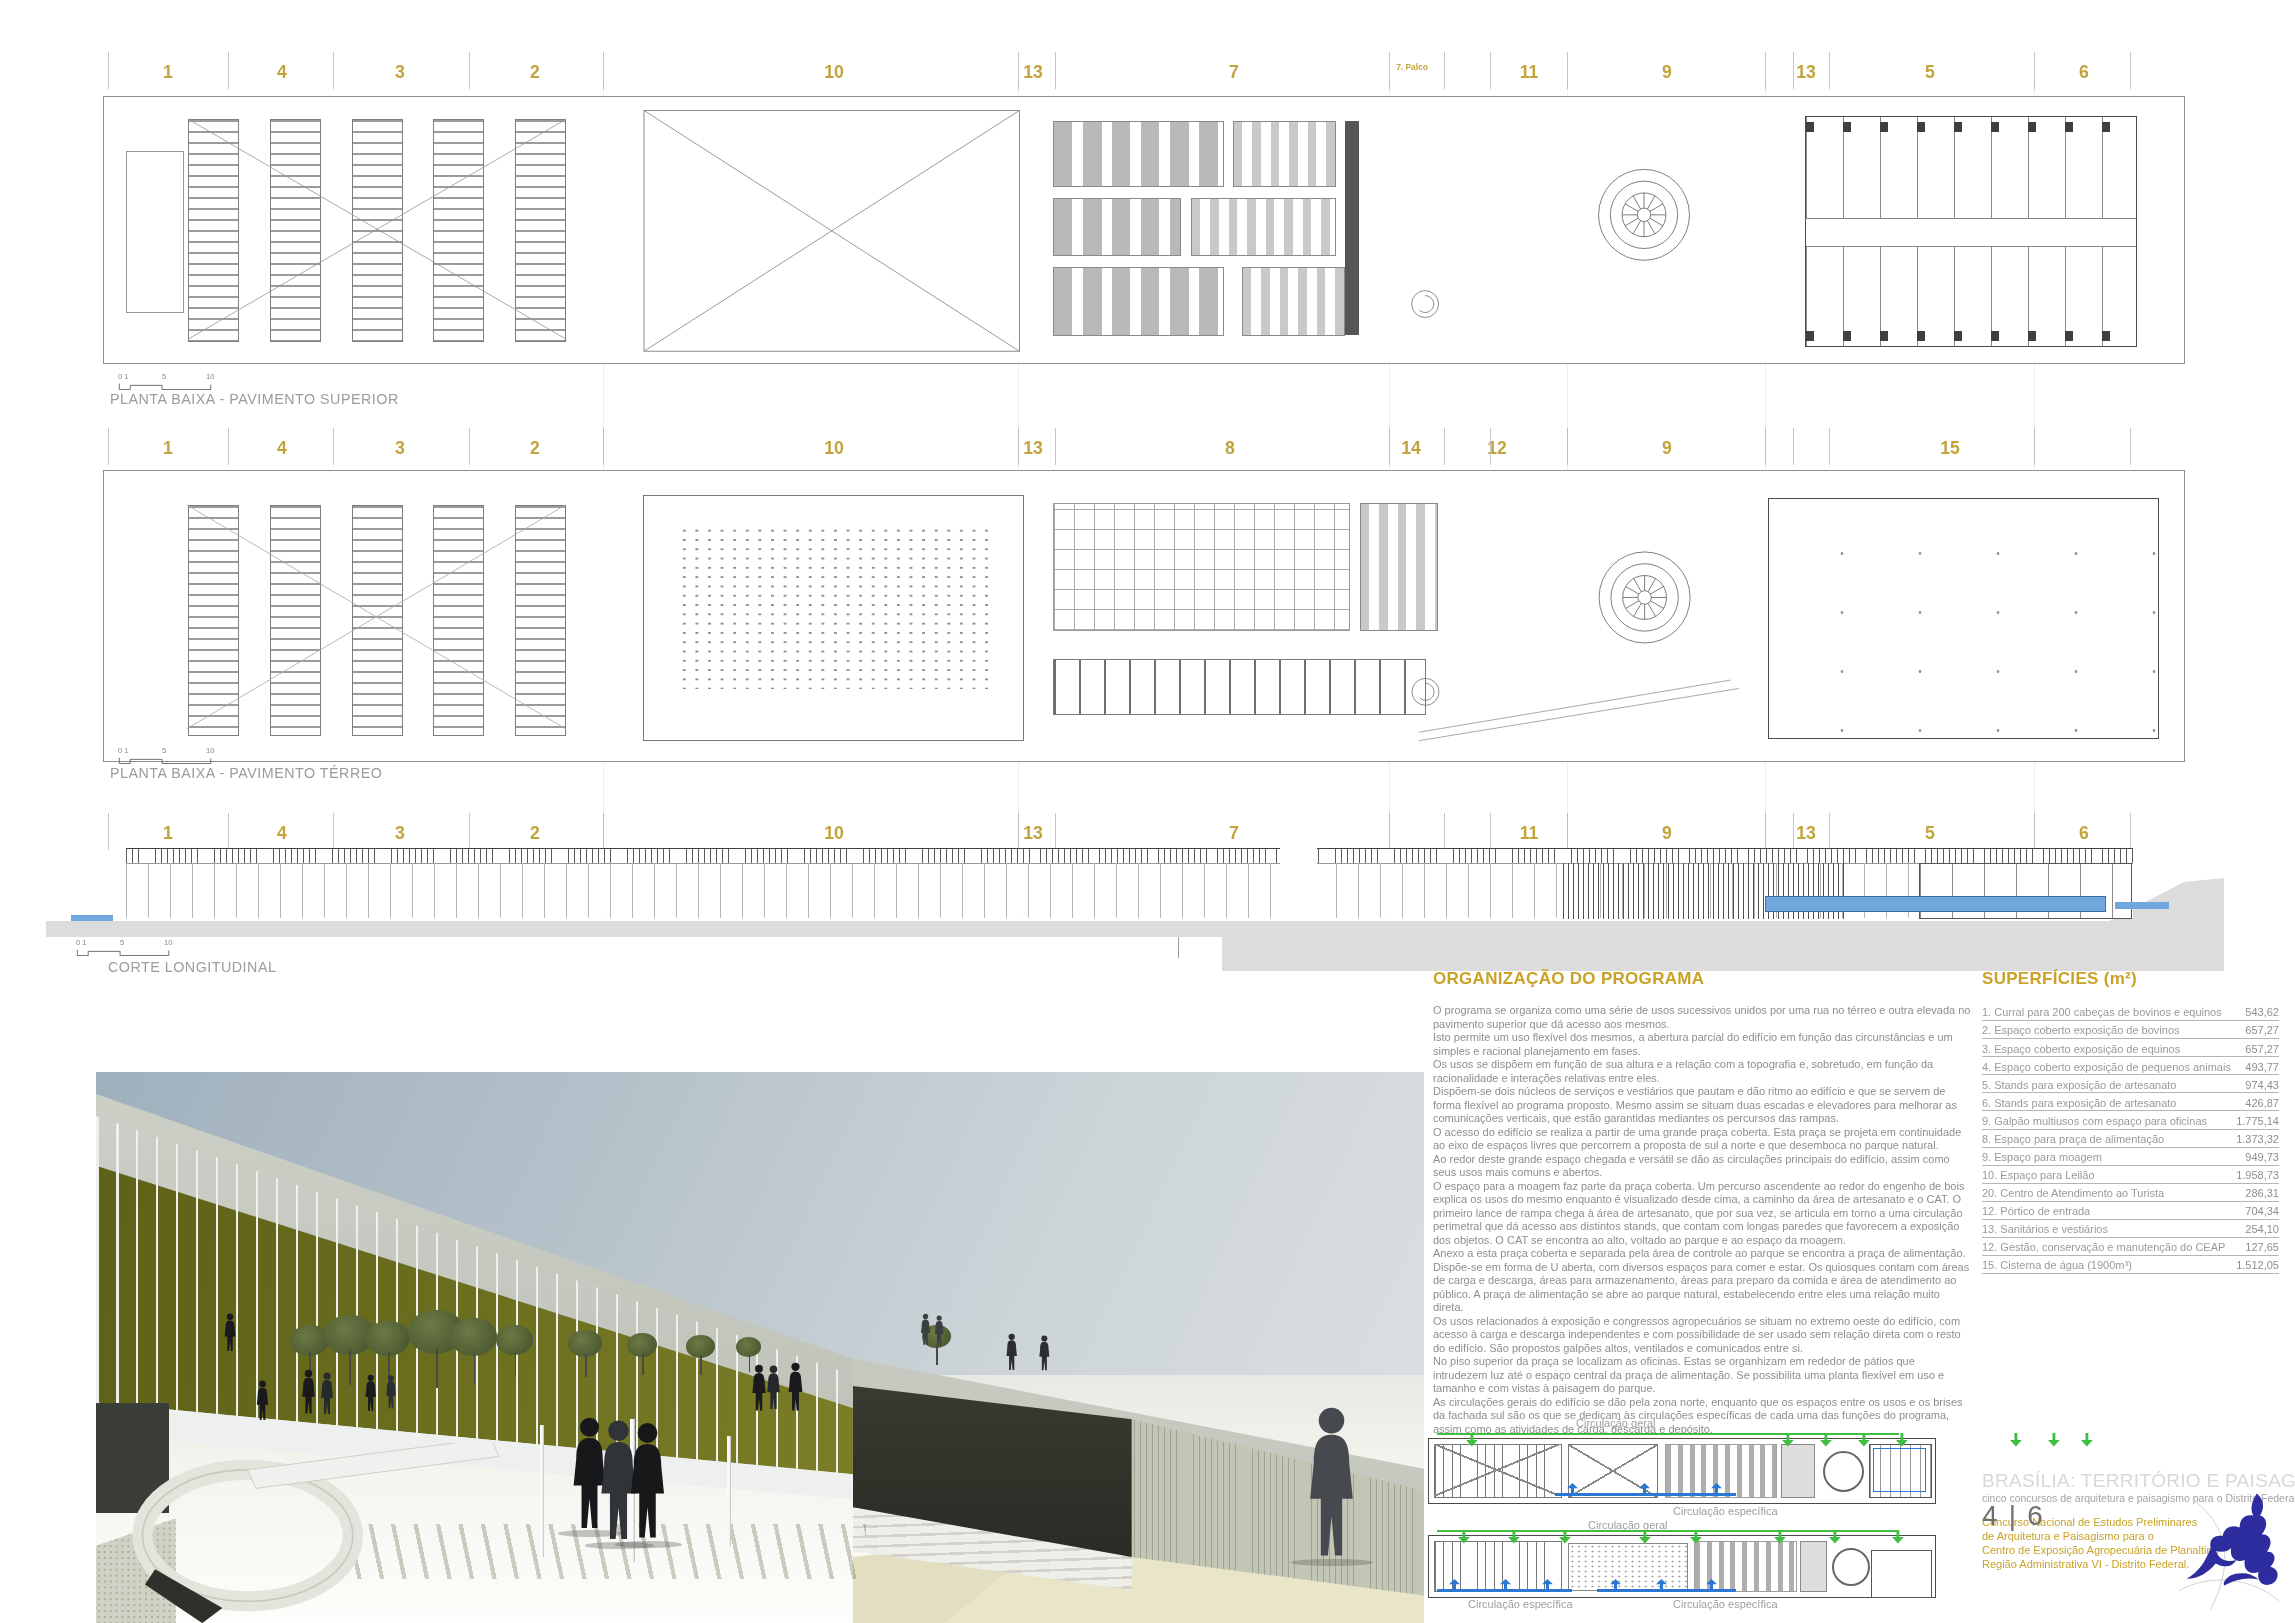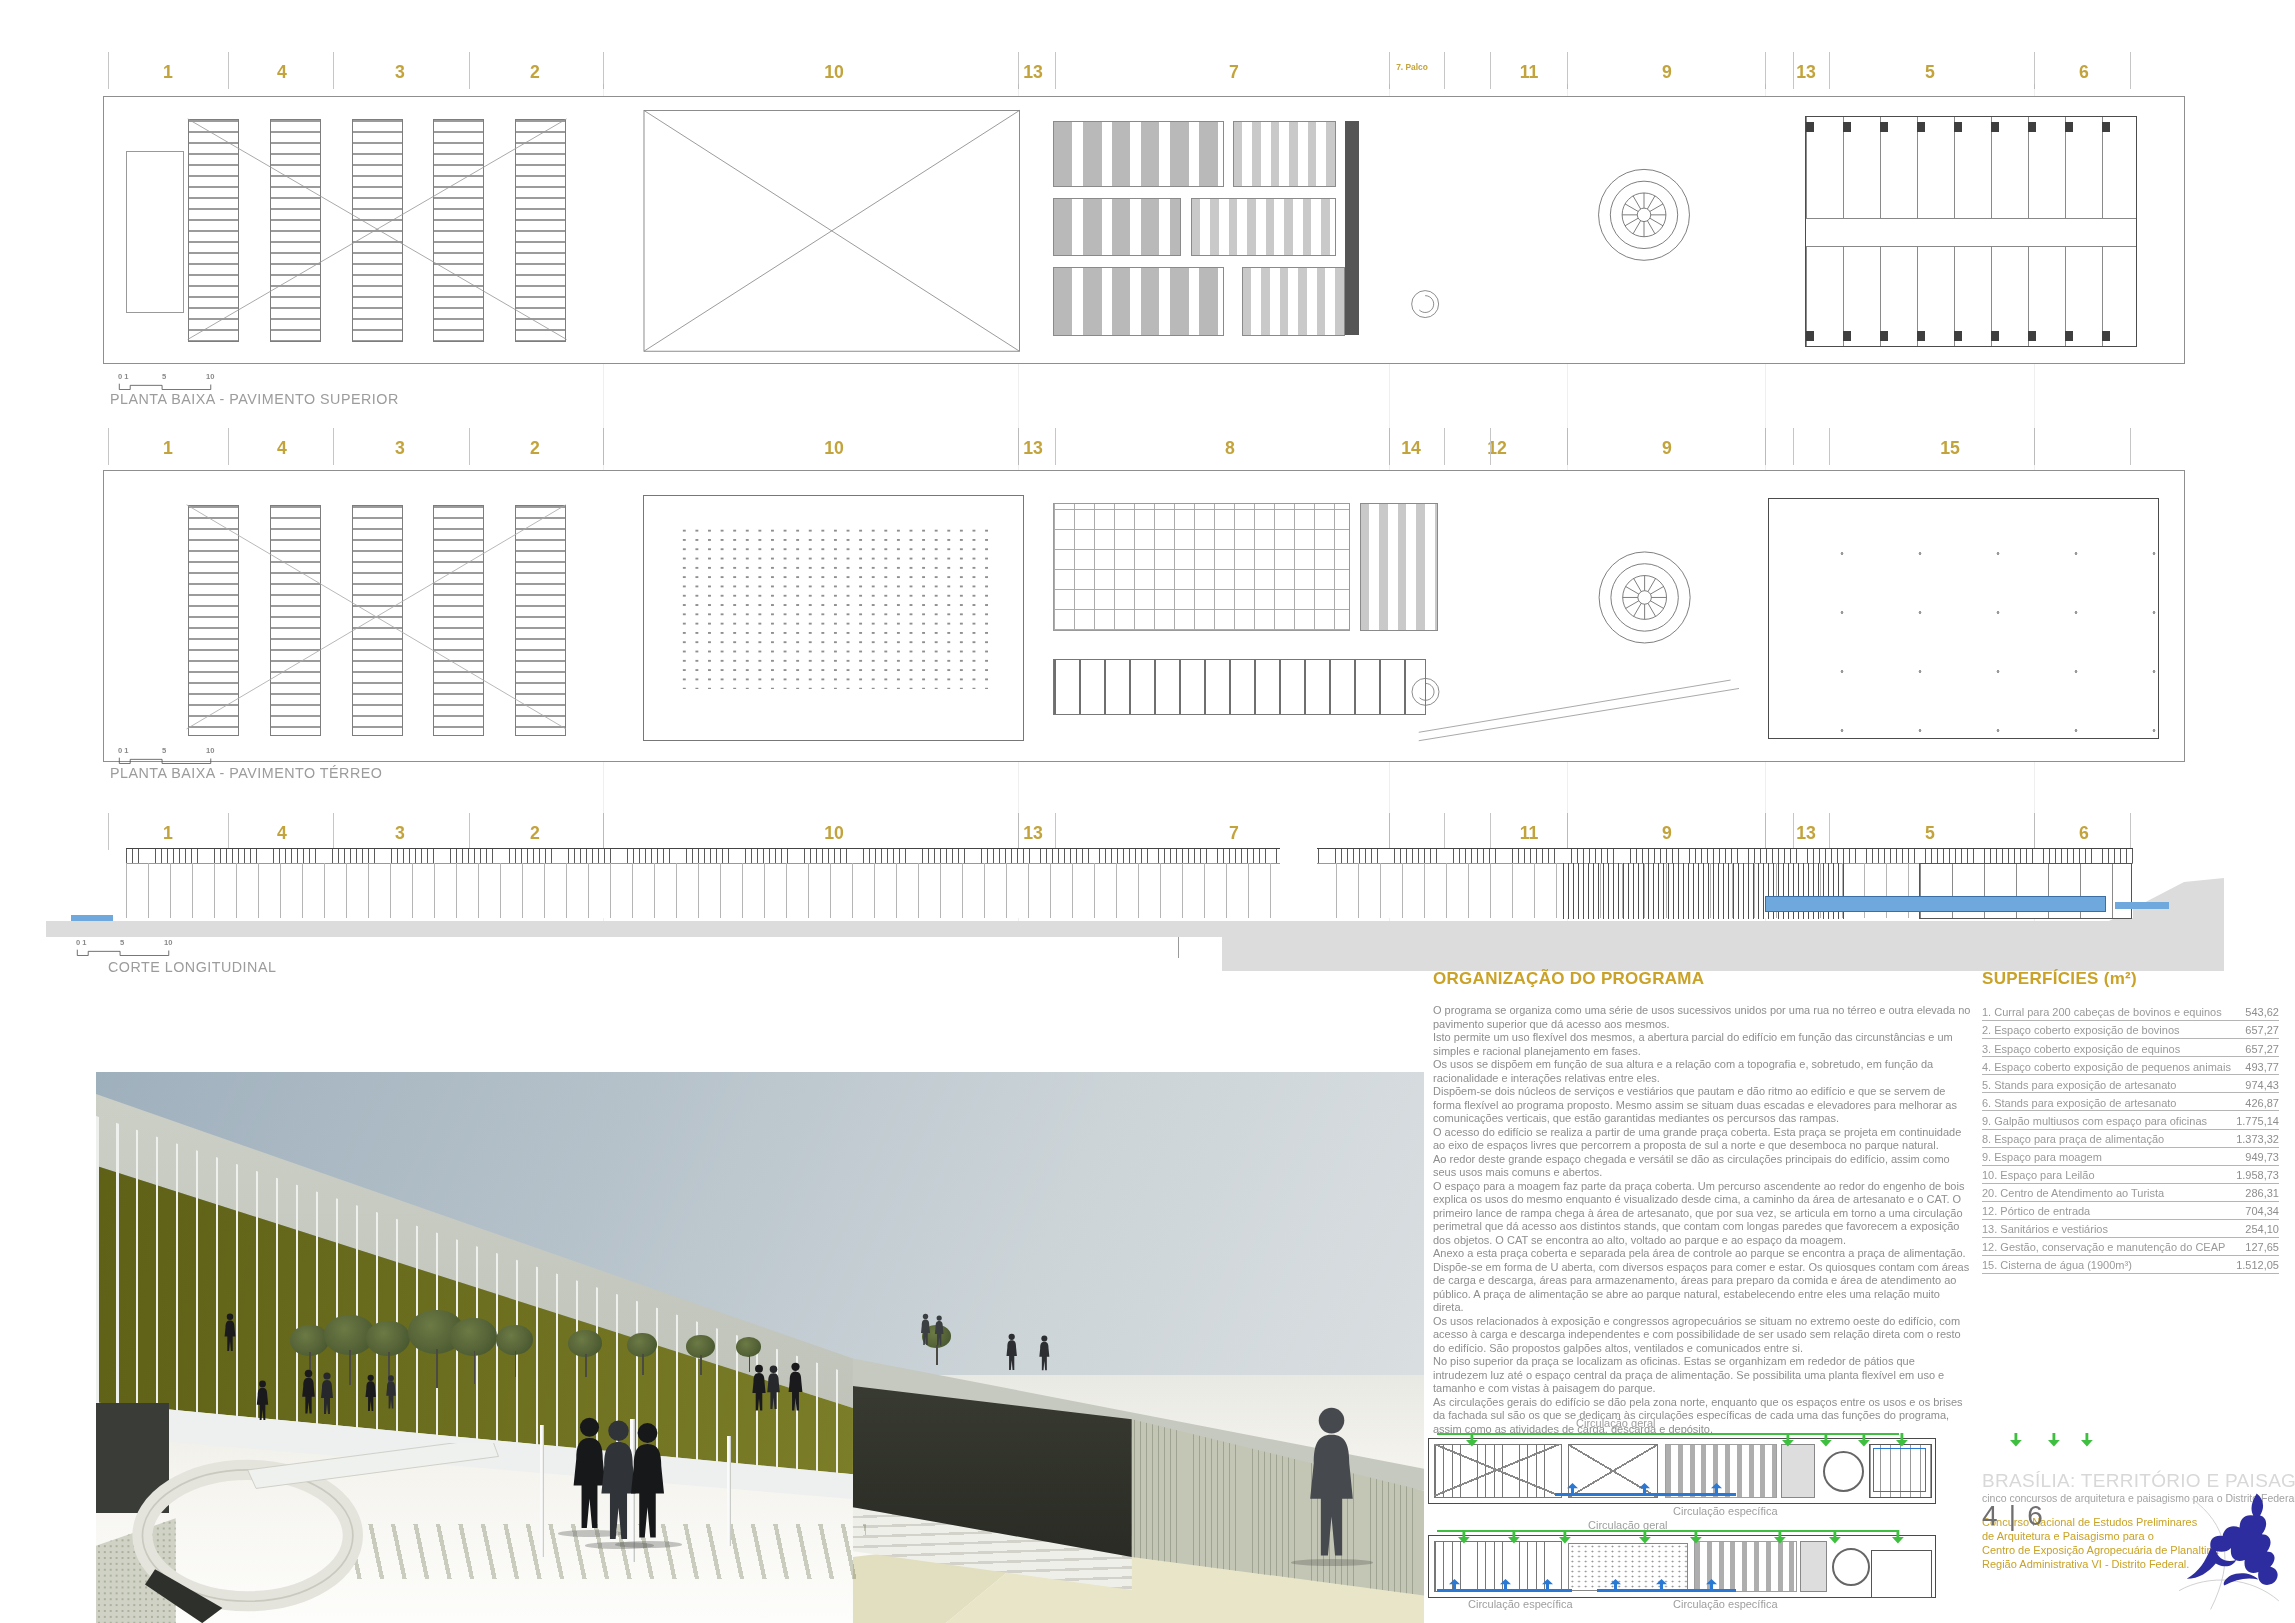--- a/index.html
+++ b/index.html
@@ -6,21 +6,21 @@
   .sheet{position:relative;width:2295px;height:1623px;background:#fff;overflow:hidden;
          font-family:"Liberation Sans",sans-serif;}
   
   .grid-num{position:absolute;transform:translateX(-50%);font-weight:bold;font-size:17.7px;color:#c3a33c;}
   .grid-num.small{font-size:8.4px;}
   .tick{position:absolute;width:0.8px;background:#c6c6c6;}
   .tick.dark{background:#9a9a9a;}
   .colline{position:absolute;width:0.8px;background:rgba(100,100,100,.10);}
   
   .draw-label{position:absolute;color:#9c9c9c;font-size:14.3px;letter-spacing:0.5px;white-space:nowrap;}
-  .scalebar{position:absolute;width:118px;height:18.5px;font-weight:bold;}
+  .scalebar{position:absolute;width:118px;height:18.5px;}
   .scalebar span{position:absolute;top:-1.7px;font-size:7.6px;color:#8a8a8a;}
   .scalebar svg{position:absolute;left:0;top:7.6px;}
   
   .plan{position:absolute;background:#fff;border:0.8px solid #8f8f8f;}
   .plan svg{position:absolute;left:0;top:0;}
   .stall{position:absolute;border:0.8px solid #7d7d7d;
          background:repeating-linear-gradient(180deg,#9b9b9b 0 1.7px,transparent 1.7px 11px);}
   .blockrow{position:absolute;border:0.8px solid #8a8a8a;
          background:repeating-linear-gradient(90deg,#b9b9b9 0 18.5px,transparent 18.5px 29px);}
   .blockrow2{position:absolute;border:0.8px solid #8a8a8a;

